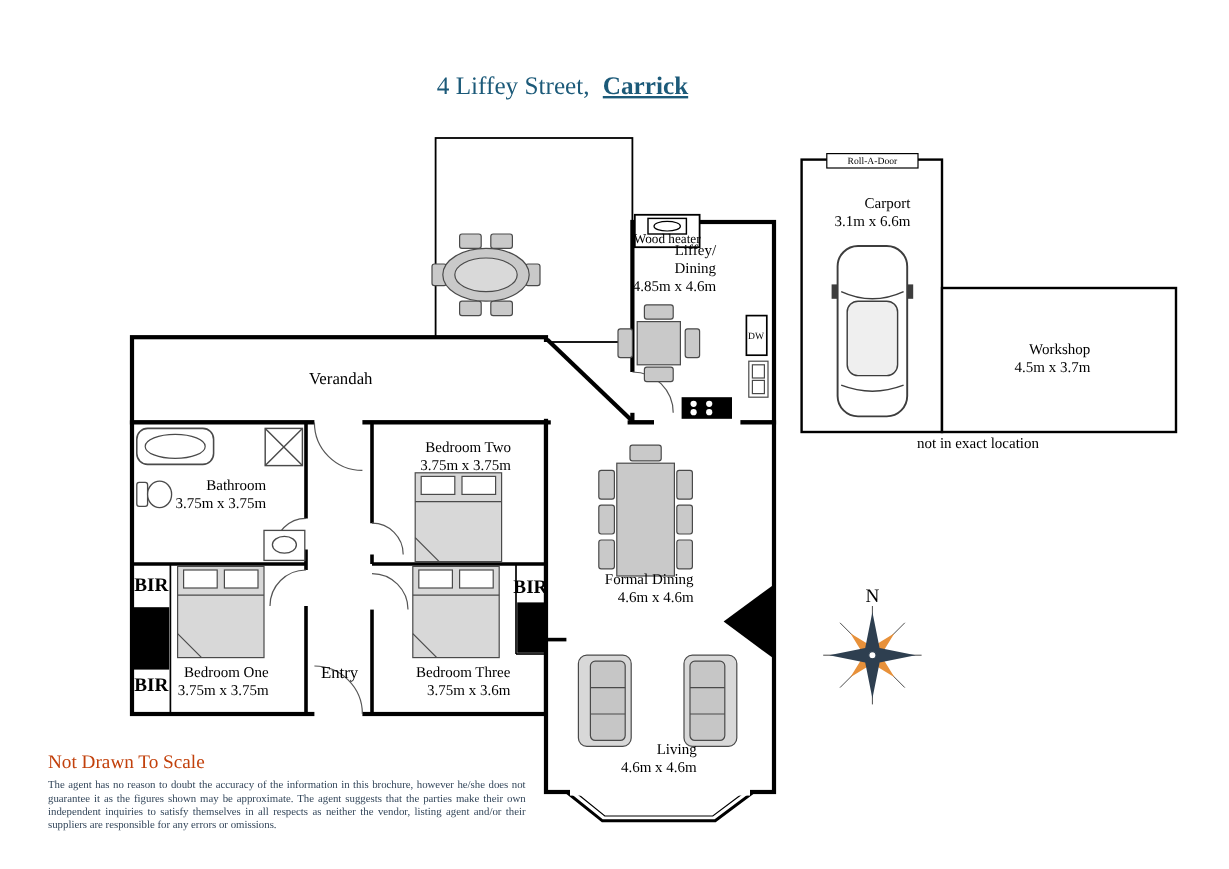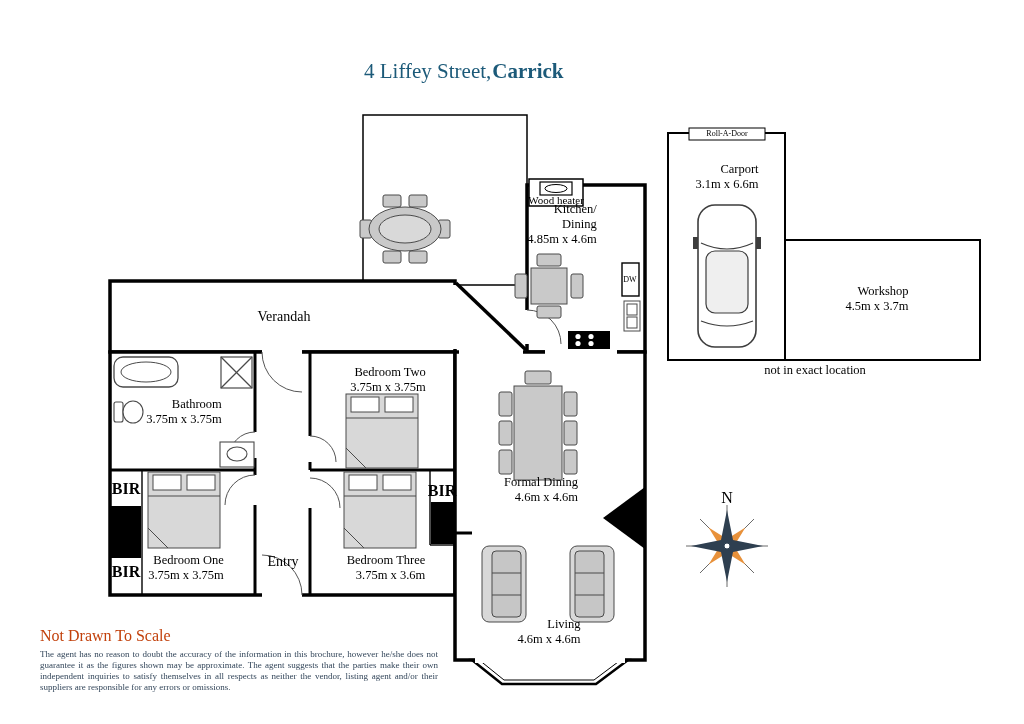--- a/index.html
+++ b/index.html
@@ -14,21 +14,21 @@
     letter-spacing:-3px; color:#333f4a; }
   .logo-dot { position:absolute; left:47px; top:8px; width:15px; height:15px;
     border-radius:50%; background:#e8862e; }
   .logo-for, .logo-prop { position:absolute; left:180px; line-height:1;
     font-family:"Liberation Sans", sans-serif; font-weight:bold; font-size:33px; color:#333f4a; }
   .logo-for { top:16px; }
   .logo-prop { top:50px; }
 
   
   .title { position:absolute; left:364px; top:59px; font-size:21px; color:#1c5a79; }
-  .title b { font-weight:bold; margin-left:1px; }
+  .title b { font-weight:bold; margin-left:11px;text-decoration:underline; }
   .stats { position:absolute; left:364px; top:89px; font-size:17px; color:#49412f; }
   .bullet { color:#e8862e; margin:0 9px; font-size:13px; vertical-align:2px; }
 
   
   .plan-label { position:absolute; transform:translate(-50%,-50%); text-align:right;
     font-size:12.5px; line-height:1.18; color:#000; white-space:nowrap; z-index:5; }
   .plan-label.md { font-size:14px; }
   .plan-label.sm { font-size:11px;font-family:Liberation Serif, serif; }
   .plan-label.xs { font-size:8px; }
   .plan-label.bir { font-size:16px; font-weight:bold; }
@@ -223,21 +223,21 @@
       <path transform="rotate(45)" d="M0,-26 L5,-5 L26,0 L5,5 L0,26 L-5,5 L-26,0 L-5,-5 Z" fill="#e8913a"></path>
       <path d="M0,-36 L6,-6 L36,0 L6,6 L0,36 L-6,6 L-36,0 L-6,-6 Z" fill="#2e3f50"></path>
       <circle r="3" fill="#fff" stroke="#2e3f50"></circle>
     </g>
   </svg>
 
 
   <div class="plan-label sm" style="left:556px;top:200px">Wood heater</div>
 
   <div class="plan-label" style="left:562px;top:224px">
-    <div>Kitchen/</div>
+    <div>Liffey/</div>
     <div>Dining</div>
     <div>4.85m x 4.6m</div>
   </div>
 
   <div class="plan-label xs" style="left:727px;top:134px">Roll-A-Door</div>
 
   <div class="plan-label" style="left:727px;top:177px">
     <div>Carport</div>
     <div>3.1m x 6.6m</div>
   </div>

